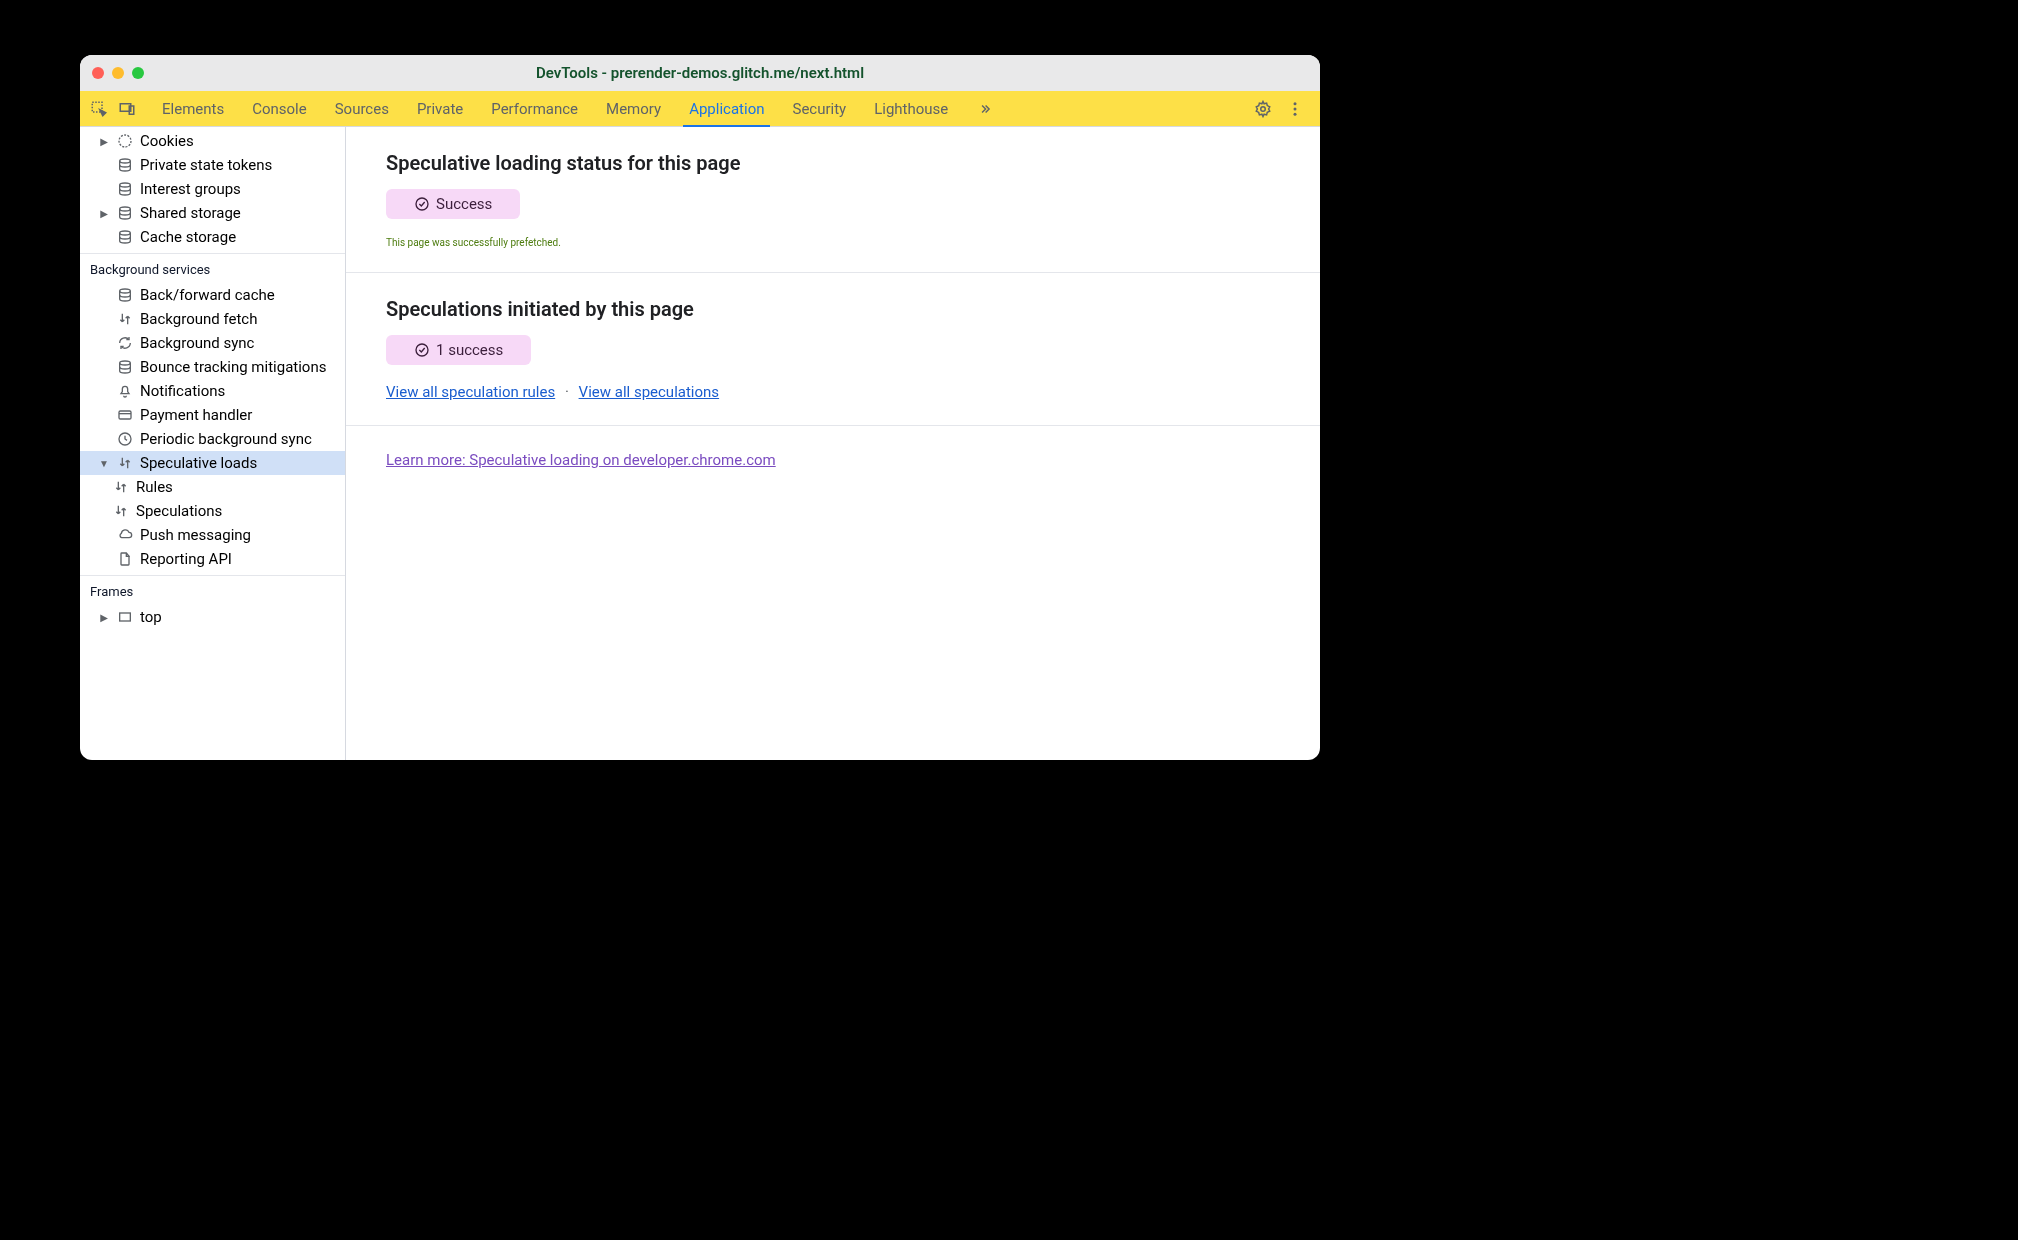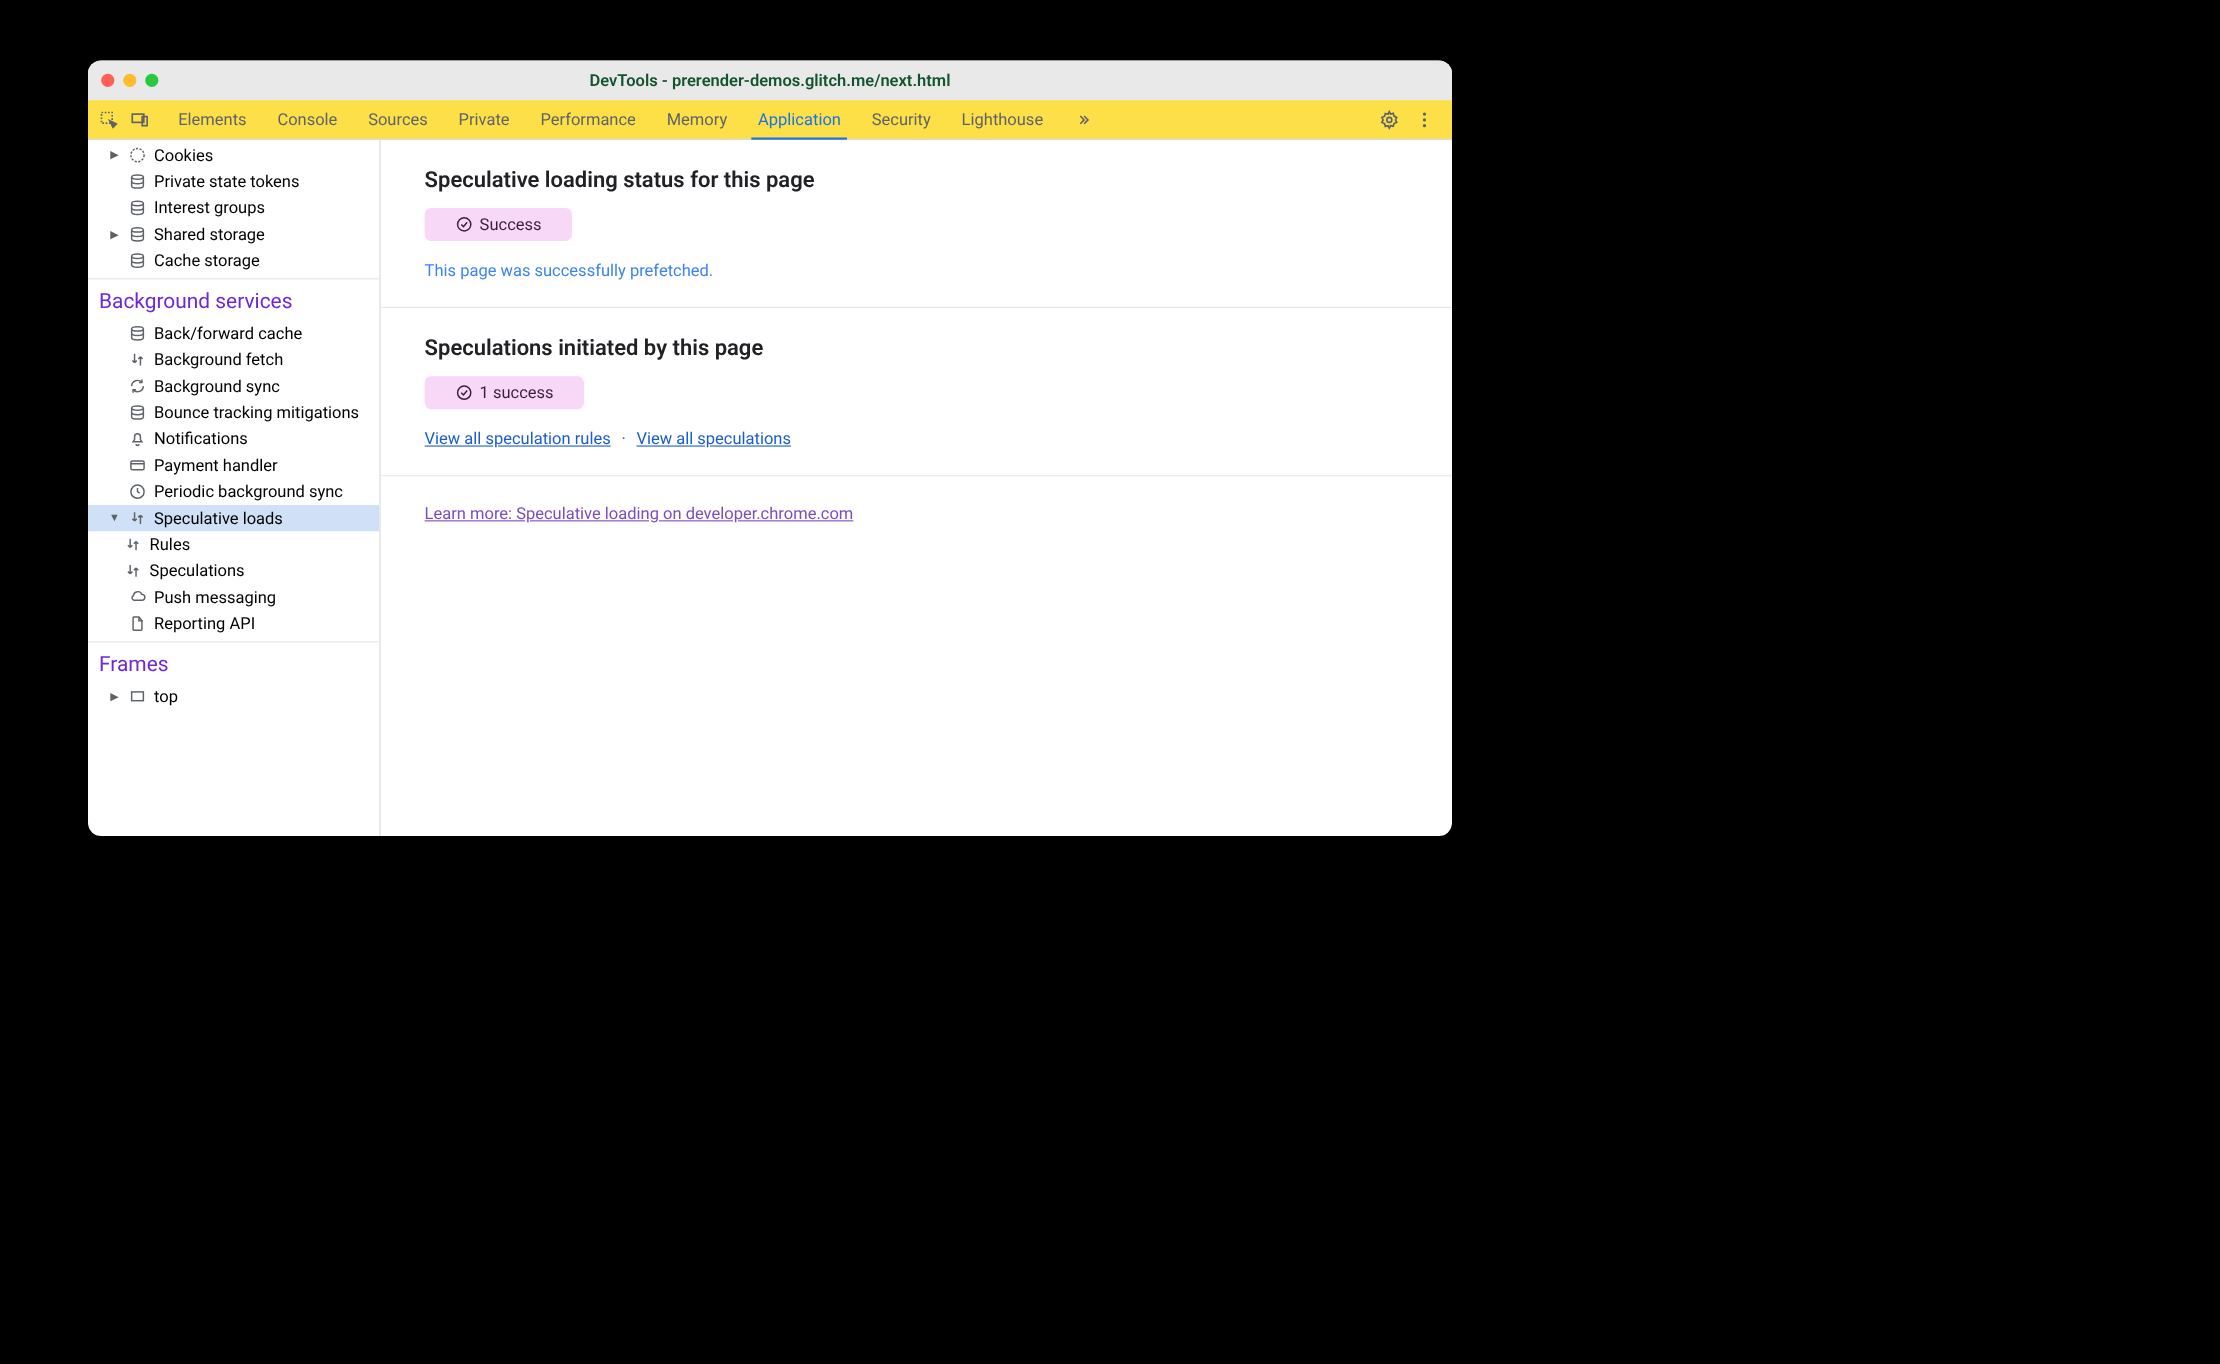--- a/index.html
+++ b/index.html
@@ -99,22 +99,22 @@
     display: inline-flex;
     justify-content: center;
     color: #5f6368;
     font-size: 10px;
   }
   .tree-item .spacer { width: 12px; display: inline-block; }
   .tree-item .icn { width: 18px; display: inline-flex; justify-content: center; color: #5f6368; }
   .tree-item.selected { background: #d0e0f7; }
   .section-header {
     padding: 8px 10px 6px 10px;
-    font-size: 19px;
-    color: #6d28d9;
+    font-size: 13px;
+    color: #0f172a;
     border-top: 1px solid #e4e6eb;
     margin-top: 4px;
   }
   .main {
     flex: 1;
     overflow-y: auto;
   }
   .panel-block {
     padding: 24px 40px;
     border-bottom: 1px solid #e4e6eb;
@@ -130,21 +130,21 @@
     display: inline-flex;
     align-items: center;
     gap: 6px;
     background: #f7d9f7;
     color: #3c1f3c;
     padding: 6px 28px;
     border-radius: 6px;
     font-size: 15px;
   }
   .badge svg { width: 16px; height: 16px; }
-  .desc { font-size: 15px; color: #3b82f6; margin-top: 18px; }
+  .desc { font-size: 10px; color: #4d7c0f; margin-top: 18px; }
   .links { margin-top: 18px; font-size: 15px; }
   .links a { color: #1a5dcf; text-decoration: underline; cursor: pointer; }
   .links .sep { color: #5f6368; margin: 0 6px; }
   .learn-link { color: #7b4cc0; text-decoration: underline; font-size: 15px; cursor: pointer; }
   svg { display: block; }
 </style>
 </head>
 <body>
 
 <div class="window">

